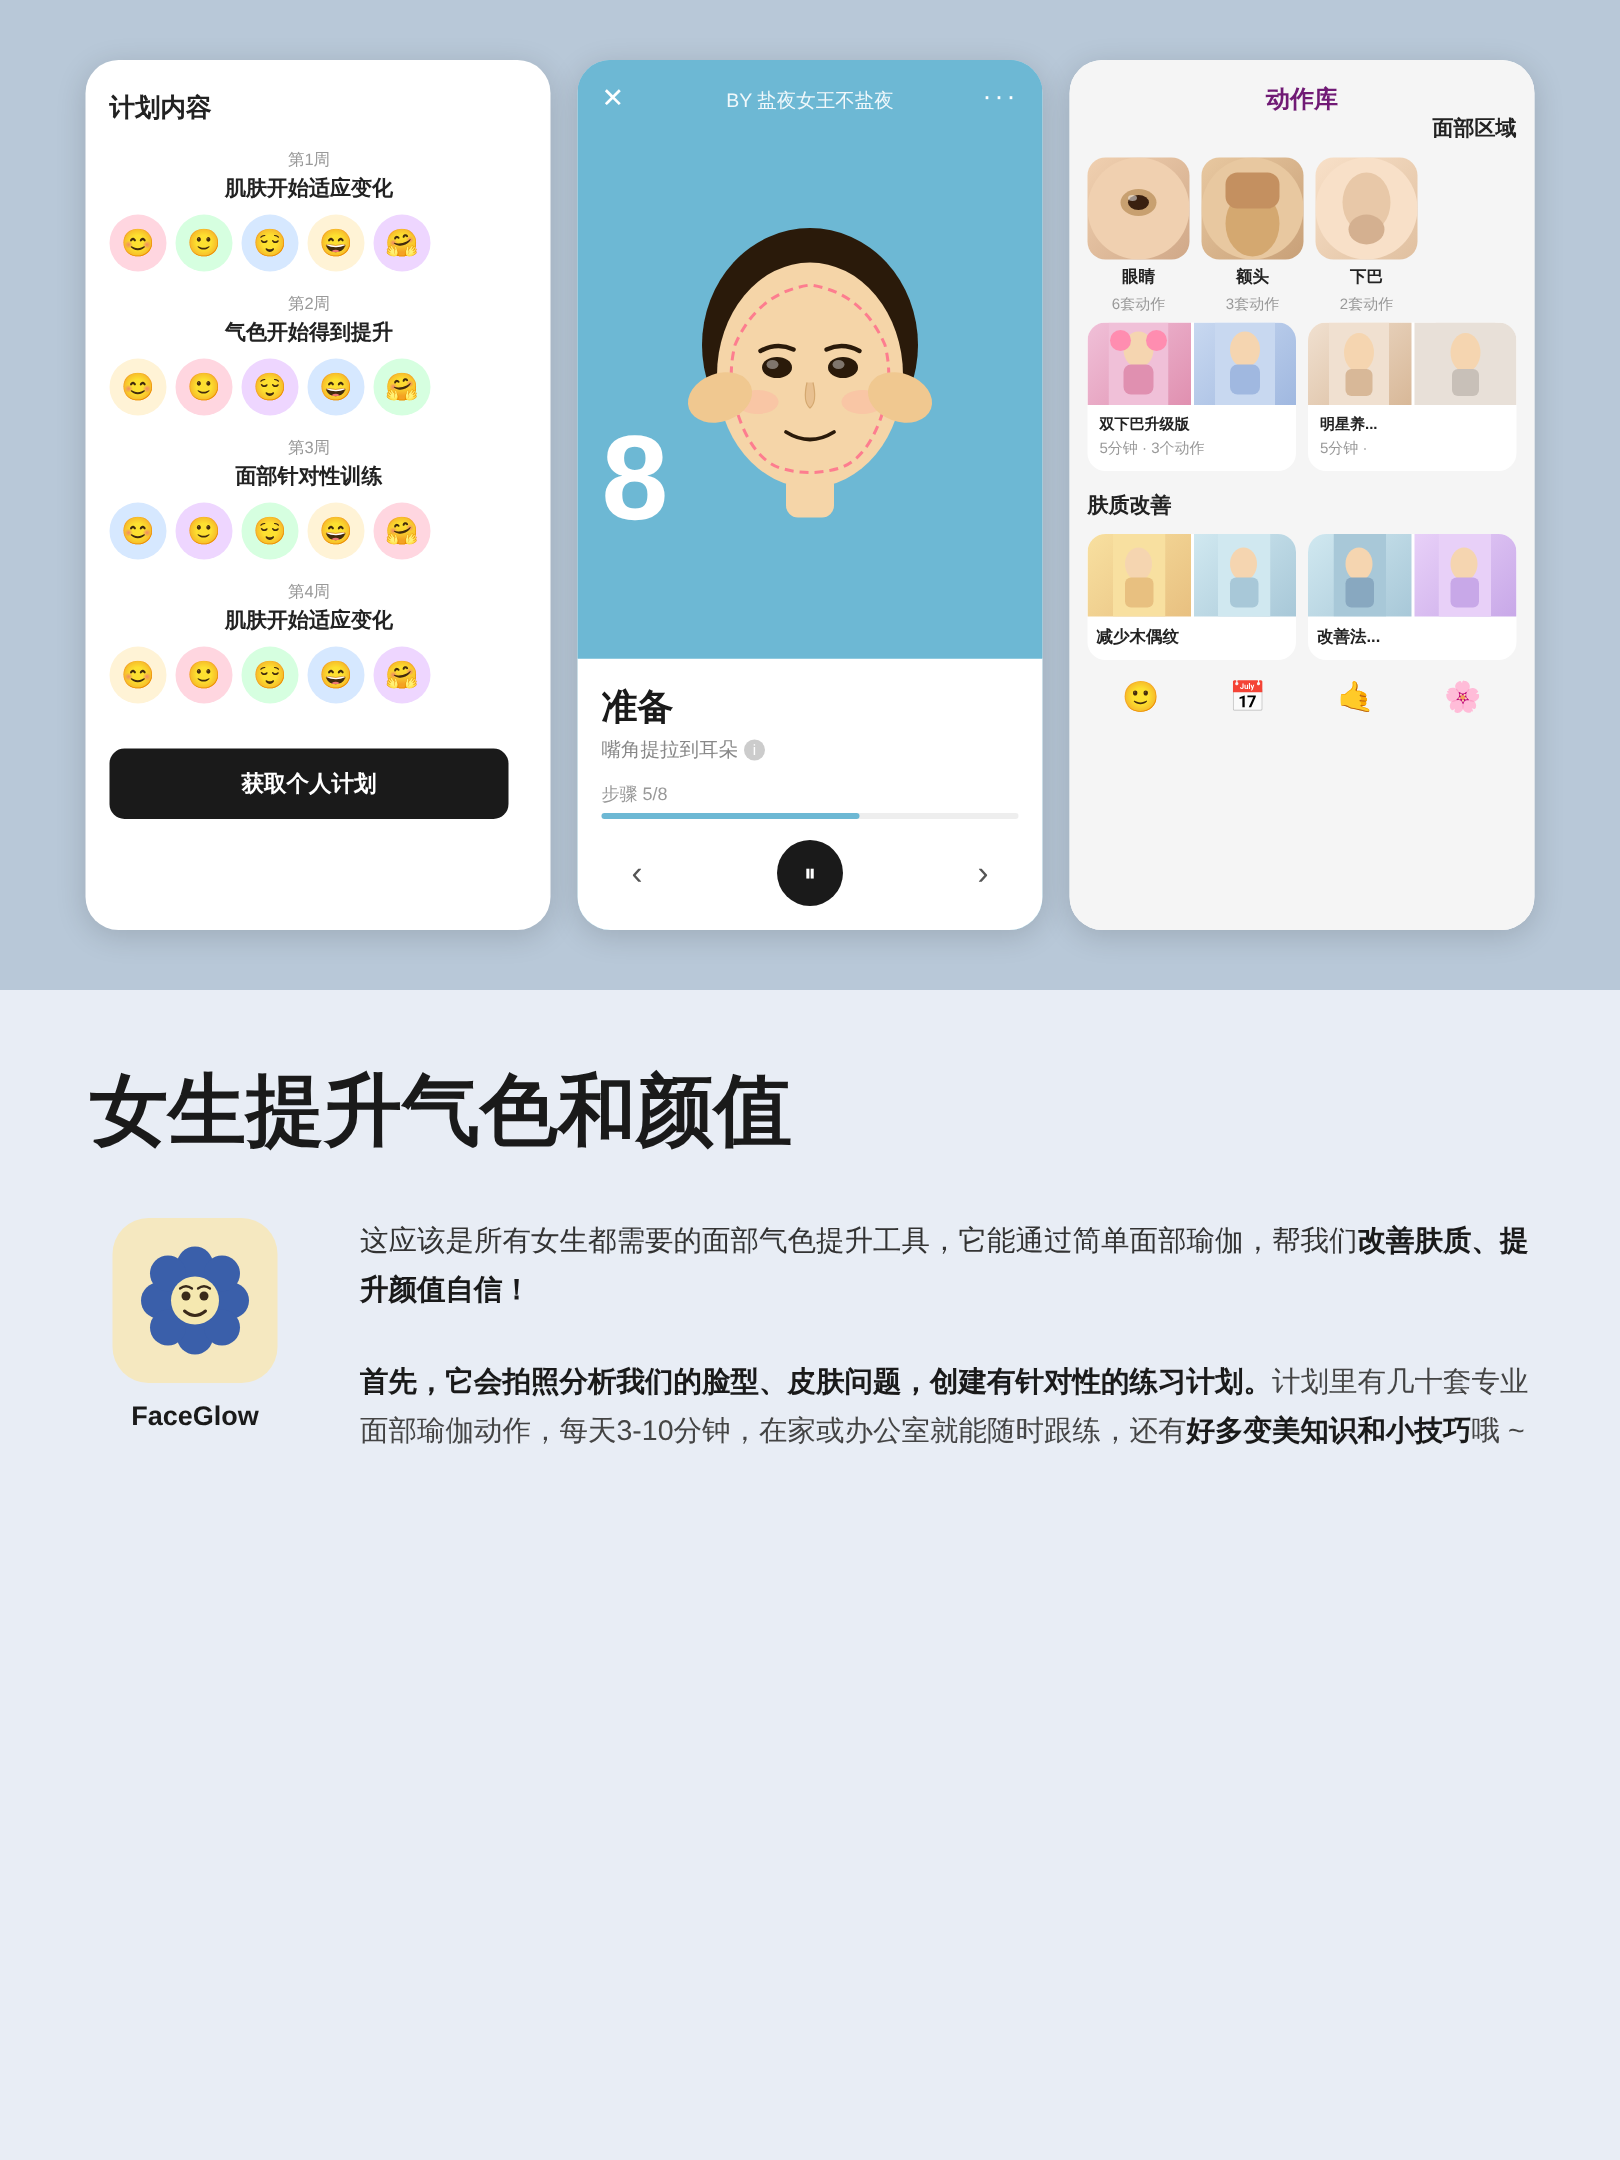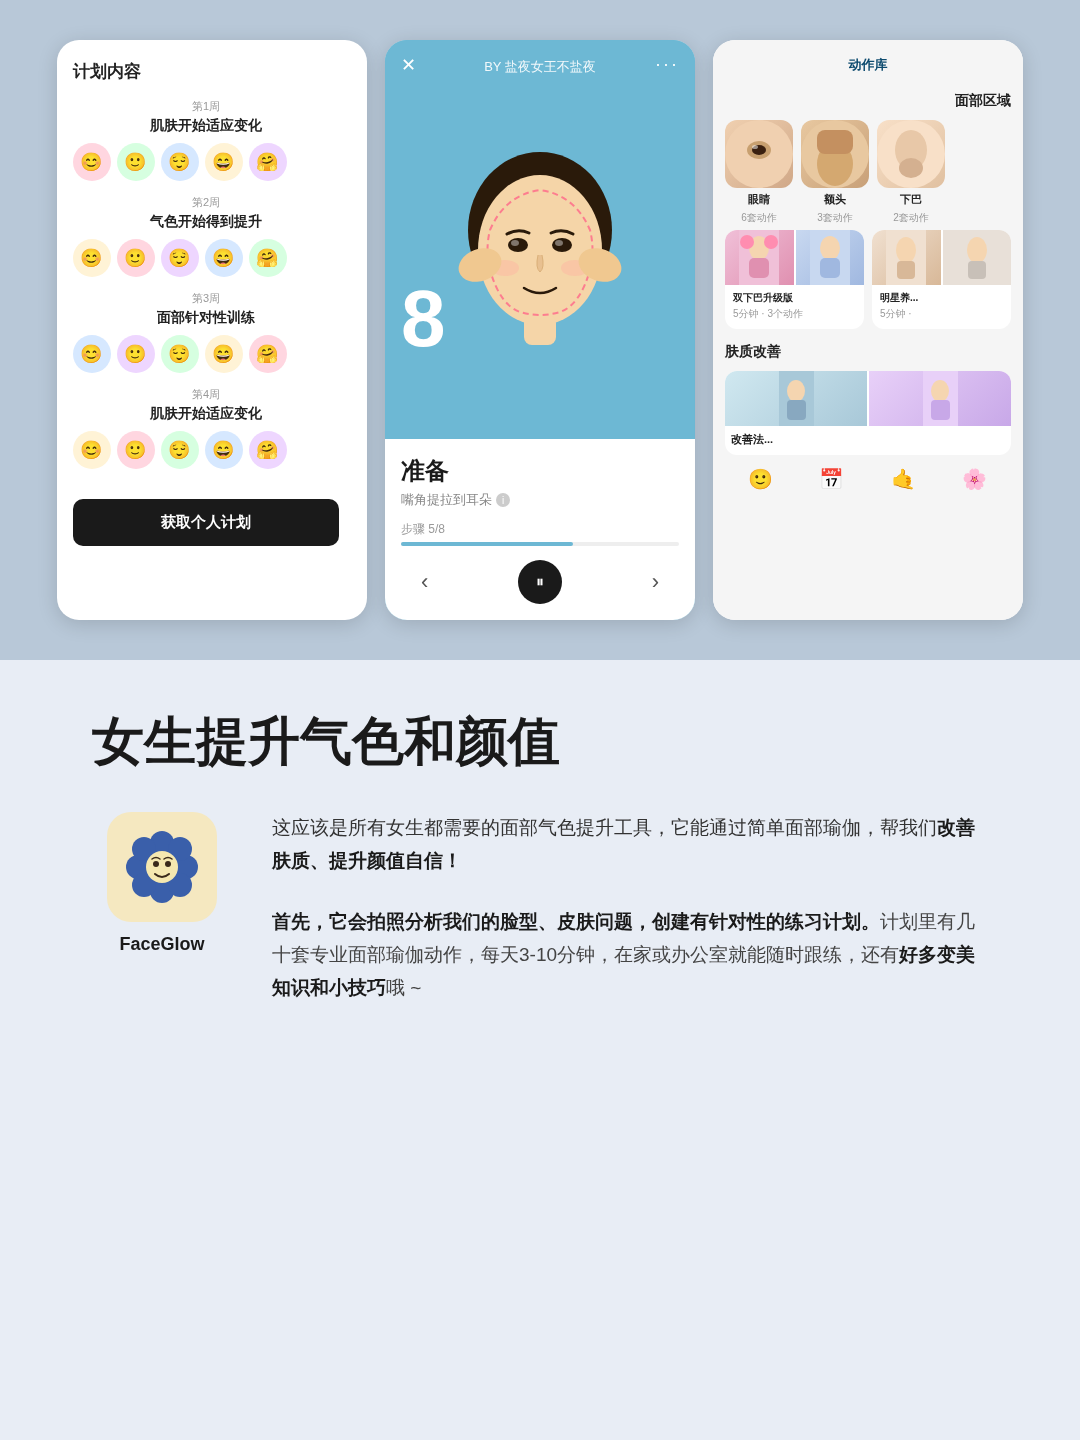--- a/index.html
+++ b/index.html
@@ -205,25 +205,25 @@
       cursor: pointer;
     }
 
     
     .library-card {
       padding: 16px 12px;
       min-height: 580px;
       background: #f5f5f5;
     }
     .lib-title {
-      font-size: 13px;
+      font-size: 16px;
       font-weight: 700;
-      color: #0c4a6e;
+      color: #701a75;
       text-align: center;
-      margin-bottom: 18px;
+      margin-bottom: 0;
     }
     .lib-section-title {
       font-size: 14px;
       font-weight: 700;
       color: #222;
       margin-bottom: 10px;
       text-align: right;
     }
     .face-areas {
       display: flex;
@@ -325,21 +325,21 @@
       padding: 12px 0 0;
     }
     .lib-icon {
       font-size: 20px;
       color: #aaa;
     }
 
     
     .bottom-section {
       background: #e8edf5;
-      padding: 50px 92px 60px;
+      padding: 50px 60px 60px;
     }
     .main-headline {
       font-size: 52px;
       font-weight: 900;
       color: #1a1a1a;
       line-height: 1.2;
       margin-bottom: 40px;
     }
     .app-info-row {
       display: flex;
@@ -621,20 +621,39 @@
           </div>
           <div class="action-card-title">明星养...</div>
           <div class="action-card-sub">5分钟 ·</div>
         </div>
       </div>
 
       <div class="lib-section-title2">肤质改善</div>
       <div class="skin-cards-row">
         <div class="skin-card">
           <div class="skin-card-imgs">
+            <div class="skin-card-img skin-img1" style="display:flex;align-items:center;justify-content:center;">
+              <svg viewBox="0 0 35 55" width="35" height="55" xmlns="http://www.w3.org/2000/svg">
+                <rect width="35" height="55" fill="#f8e0a0"></rect>
+                <ellipse cx="17" cy="20" rx="9" ry="11" fill="#f5d5b0"></ellipse>
+                <rect x="8" y="29" width="19" height="20" rx="4" fill="#e8c080"></rect>
+              </svg>
+            </div>
+            <div class="skin-card-img skin-img2" style="display:flex;align-items:center;justify-content:center;">
+              <svg viewBox="0 0 35 55" width="35" height="55" xmlns="http://www.w3.org/2000/svg">
+                <rect width="35" height="55" fill="#d0e8f0"></rect>
+                <ellipse cx="17" cy="20" rx="9" ry="11" fill="#f5d5b0"></ellipse>
+                <rect x="8" y="29" width="19" height="20" rx="4" fill="#a8c8d8"></rect>
+              </svg>
+            </div>
+          </div>
+          <div class="skin-card-title">减少木偶纹</div>
+        </div>
+        <div class="skin-card">
+          <div class="skin-card-imgs">
             <div class="skin-card-img skin-img2" style="display:flex;align-items:center;justify-content:center;">
               <svg viewBox="0 0 35 55" width="35" height="55" xmlns="http://www.w3.org/2000/svg">
                 <rect width="35" height="55" fill="#a8c8d8"></rect>
                 <ellipse cx="17" cy="20" rx="9" ry="11" fill="#f5d5b0"></ellipse>
                 <rect x="8" y="29" width="19" height="20" rx="4" fill="#88a8c0"></rect>
               </svg>
             </div>
             <div class="skin-card-img skin-img3" style="display:flex;align-items:center;justify-content:center;">
               <svg viewBox="0 0 35 55" width="35" height="55" xmlns="http://www.w3.org/2000/svg">
                 <rect width="35" height="55" fill="#e8d0f8"></rect>

